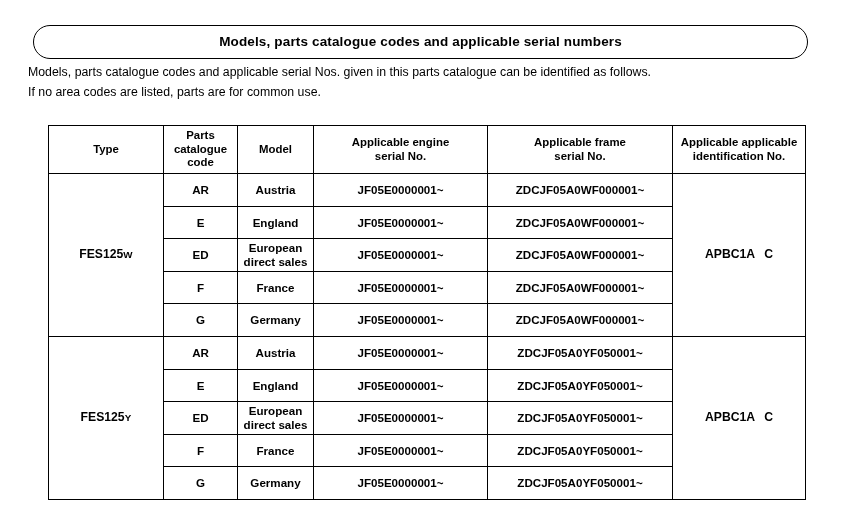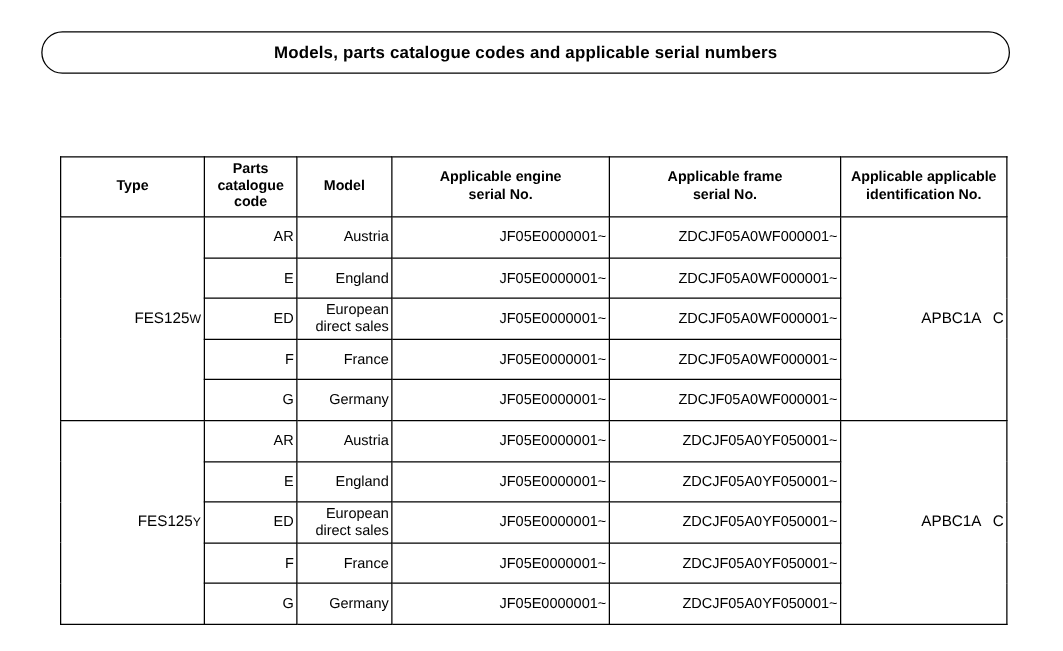--- a/index.html
+++ b/index.html
@@ -83,22 +83,21 @@
     line-height: 13.5px;
     background: #fff;
   }
   #spec-table thead th {
     height: 47px;
     font-weight: bold;
     font-size: 11.4px;
   }
   #spec-table tbody td {
     height: 31.6px;
-    font-weight: normal;
-    text-align: right;
+    font-weight: bold;
   }
   #spec-table td.model-cell,
   #spec-table td.carb-cell {
     font-size: 12.2px;
   }
   
   #spec-table {
     border: 1.7px solid #000;
   }
   tr.block-start > td,
@@ -115,20 +114,22 @@
   .type-wrap { display: block; }
 </style>
 </head>
 <body>
 
 <div id="title-banner">
   <span id="title-text">Models, parts catalogue codes and applicable serial numbers</span>
 </div>
 
 <div id="intro">
+  <div class="intro-line">Models, parts catalogue codes and applicable serial Nos. given in this parts catalogue can be identified as follows.</div>
+  <div class="intro-line">If no area codes are listed, parts are for common use.</div>
 </div>
 
 <table id="spec-table">
   <colgroup>
     <col class="c-model">
       <col class="c-code">
       <col class="c-type">
     <col class="c-engine">
       <col class="c-frame">
       <col class="c-carb">

